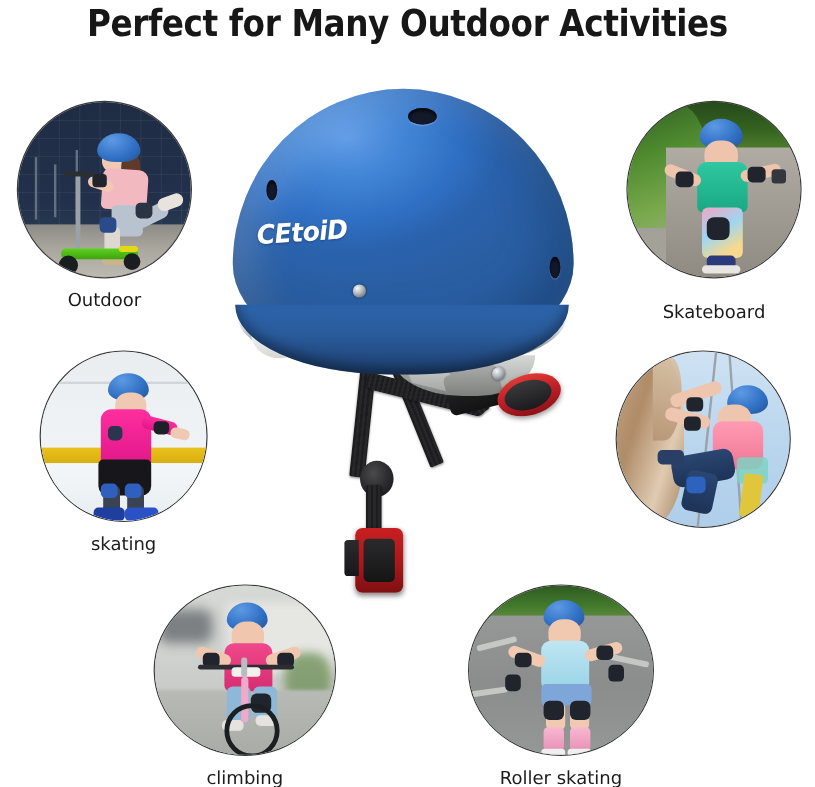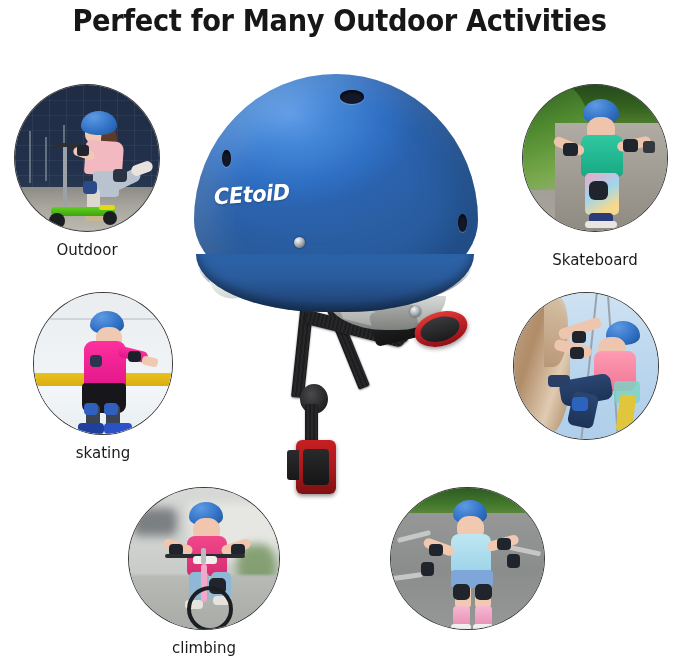--- a/index.html
+++ b/index.html
@@ -446,20 +446,21 @@
         <div class="limb" style="left:64px; top:98px; width:16px; height:22px; background:#f1c9b1; border-radius:4px;"></div>
         <div class="limb" style="left:84px; top:98px; width:16px; height:22px; background:#f1c9b1; border-radius:4px;"></div>
         <div class="pad" style="left:62px; top:96px; width:17px; height:16px; border-radius:5px;"></div>
         <div class="pad" style="left:84px; top:96px; width:17px; height:16px; border-radius:5px;"></div>
         <div class="limb" style="left:62px; top:118px; width:17px; height:20px; background:linear-gradient(#f7b8d2,#e890b6); border-radius:4px;"></div>
         <div class="limb" style="left:84px; top:118px; width:17px; height:20px; background:linear-gradient(#f7b8d2,#e890b6); border-radius:4px;"></div>
         <div class="limb" style="left:60px; top:136px; width:20px; height:6px; background:#efefed; border-radius:3px;"></div>
         <div class="limb" style="left:82px; top:136px; width:20px; height:6px; background:#efefed; border-radius:3px;"></div>
       </div>
     </div>
+    <div class="activity-label" style="top:152px;">Roller skating</div>
   </div>
 
   <div id="helmet-product">
 
     <div class="strap" style="left:112px; top:196px; width:13px; height:136px; transform:rotate(6deg);"></div>
     <div class="strap" style="left:150px; top:206px; width:12px; height:120px; transform:rotate(-22deg);"></div>
     <div class="strap" style="left:118px; top:256px; width:102px; height:14px; transform:rotate(14deg); border-radius:7px;"></div>
     <div class="strap" style="left:196px; top:226px; width:12px; height:56px; transform:rotate(-34deg);"></div>
     <div class="rear-cradle" style="left:186px; top:242px; width:46px; height:34px; transform:rotate(-14deg);"></div>
 

